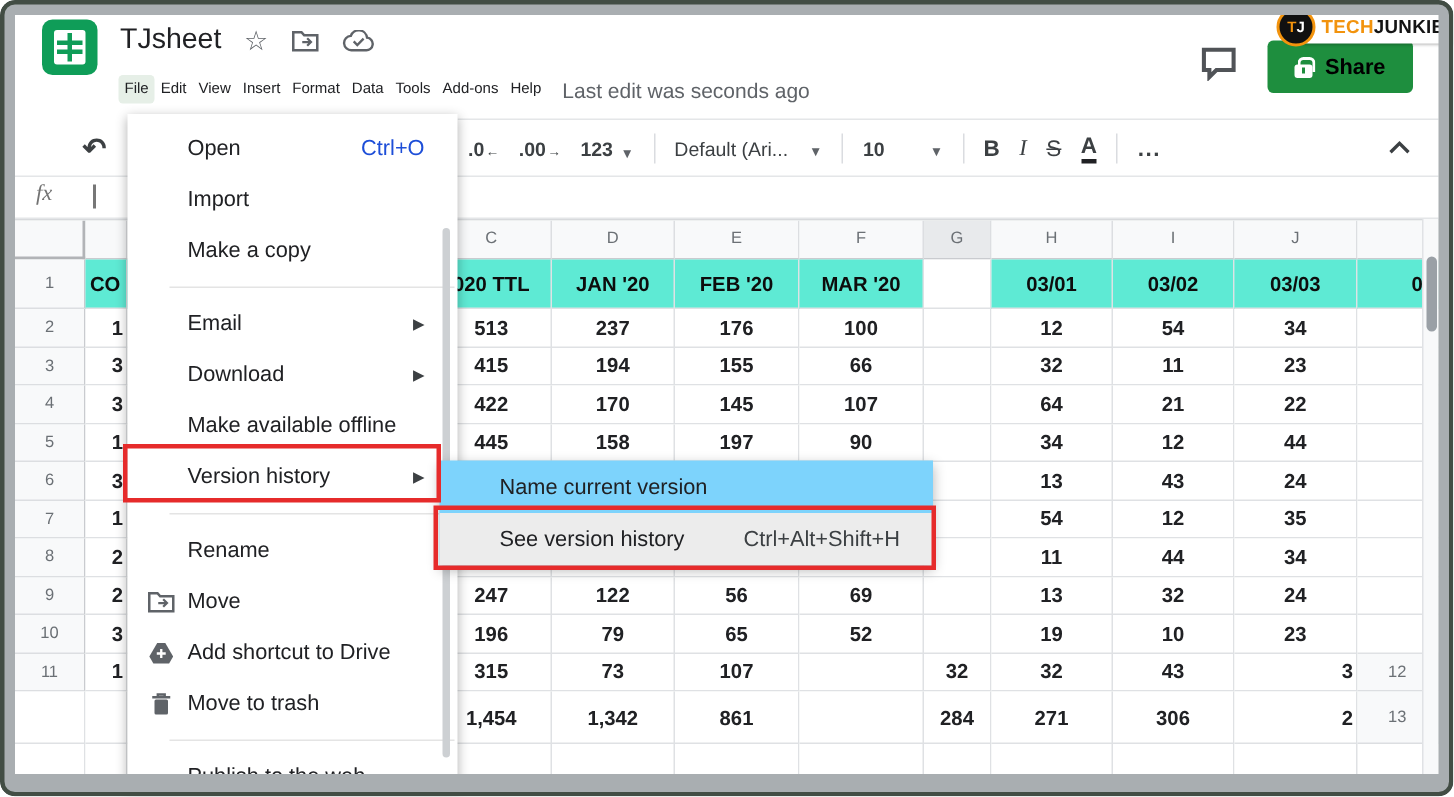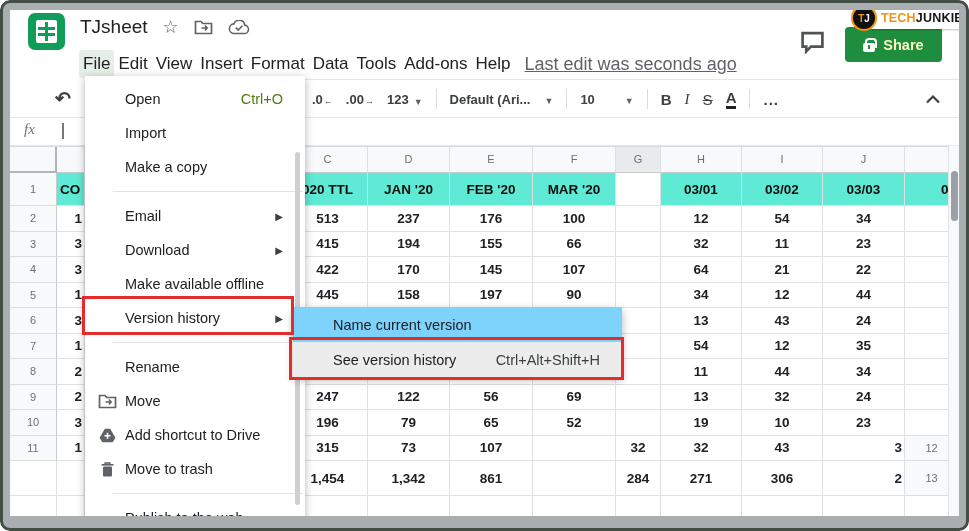--- a/index.html
+++ b/index.html
@@ -13,27 +13,27 @@
   .logo { position:absolute; left:28px; top:13px; width:37px; height:37px; background:#0f9d58; border-radius:7px; z-index:2; }
   .logo .sheet { position:absolute; left:8px; top:7px; width:21px; height:23px; background:#fff; border-radius:2px; }
   .logo .sheet i { position:absolute; background:#0f9d58; display:block; }
   .logo .sheet i.v { left:9px; top:2px; width:3px; height:19px; }
   .logo .sheet i.h1 { left:2px; top:7px; width:17px; height:3px; }
   .logo .sheet i.h2 { left:2px; top:13px; width:17px; height:3px; }
   .title-row { position:absolute; left:80px; top:16px; display:flex; align-items:center; gap:15px; z-index:2; }
   .doc-title { font-size:19px; color:#202124; }
   .t-icon { color:#5f6368; font-size:18px; line-height:1; display:flex; align-items:center; }
   .menubar { position:absolute; left:79px; top:50px; display:flex; align-items:center; z-index:2; }
-  .mbi { font-size:17px; color:#202124; padding:4px 4px; border-radius:3px; cursor:default; }
+  .mbi { font-size:10px; color:#202124; padding:4px 4px; border-radius:3px; cursor:default; }
   .mbi.active { background:#e6efe7; }
-  .last-edit { font-size:18px; color:#5f6368; text-decoration:underline; margin-left:10px; }
+  .last-edit { font-size:14px; color:#5f6368; margin-left:10px; }
   .comment-btn { position:absolute; left:800px; top:31px; z-index:2; }
   .share-btn { position:absolute; left:845px; top:27px; width:97px; height:35px; background:#1e8e3e; border-radius:4px;
      display:flex; align-items:center; justify-content:center; gap:8px; z-index:2; }
-  .share-label { color:#fef9c3; font-size:14.5px; font-weight:700; }
+  .share-label { color:#000000; font-size:14.5px; font-weight:700; }
   .lock { position:relative; width:12px; height:9px; background:#fff; border-radius:2px; margin-top:5px; }
   .lock:before { content:""; position:absolute; left:2px; top:-5px; width:8px; height:8px; border:2px solid #fff;
      border-bottom:none; border-radius:4px 4px 0 0; }
   .lock:after { content:""; position:absolute; left:5px; top:2.5px; width:2px; height:4px; background:#1e8e3e; }
   .badge { position:absolute; left:851px; top:6px; height:24px; display:flex; align-items:center; z-index:3; }
   .badge .pill { background:#fff; border-radius:12px 0 0 12px; height:22px; display:flex; align-items:center;
      padding:0 6px 0 20px; margin-left:-16px; box-shadow:0 1px 2px rgba(0,0,0,.25); }
   .badge .circle { width:26px; height:26px; border-radius:50%; background:#101010; border:2px solid #f2930d; color:#f2930d;
      font-size:10px; font-weight:700; display:flex; align-items:center; justify-content:center; z-index:1; }
   .badge .circle .j { color:#fff; }
@@ -41,21 +41,21 @@
   .badge .junkie { color:#141414; font-weight:700; font-size:12.5px; letter-spacing:.2px; }
 
   
   .hline { position:absolute; height:1px; background:#e4e6e8; z-index:1; }
   .undo { position:absolute; left:55px; top:87px; font-size:19px; font-weight:700; color:#3c4043; z-index:2; }
   .toolbar { position:absolute; left:312px; top:82px; height:34px; display:flex; align-items:center; gap:13px; z-index:2; }
   .tbtn { font-size:13px; color:#3c4043; font-weight:700; display:flex; align-items:flex-end; }
   .tbtn .sub { font-size:9px; margin-left:1px; padding-bottom:1px; }
   .caret { font-size:9px; color:#5f6368; margin-left:5px; }
   .tdiv { width:1px; height:20px; background:#dadce0; }
-  .fontname { font-size:13px; color:#3c4043; font-weight:700; }
+  .fontname { font-size:13px; color:#3c4043; font-weight:400; }
   .fsize { font-size:13px; color:#3c4043; font-weight:700; }
   .fmt { font-size:15px; color:#3c4043; }
   .fmt.b { font-weight:700; }
   .fmt.i { font-style:italic; font-family:"Liberation Serif", serif; }
   .fmt.s { text-decoration:line-through; }
   .fmt.a { font-weight:700; border-bottom:3px solid #202124; line-height:1; padding-bottom:1px; }
   .more-dots { font-size:15px; font-weight:700; color:#3c4043; letter-spacing:1px; }
   .collapse { position:absolute; left:925px; top:90px; z-index:2; }
 
   
@@ -86,21 +86,21 @@
   .vscroll { position:absolute; left:948px; top:146px; width:11px; height:371px; background:#f8f9fa;
      border-left:1px solid #e0e2e5; z-index:2; }
   .vscroll .thumb { position:absolute; left:1.5px; top:25px; width:7px; height:50px; background:#9aa0a6; border-radius:4px; }
 
   
   .file-menu { position:absolute; left:85px; top:76px; width:220px; height:455px; background:#fff; z-index:10;
      box-shadow:0 2px 8px rgba(0,0,0,.3); border-radius:0 0 3px 3px; padding-top:6px; overflow:hidden; }
   .fm-item { height:34px; display:flex; align-items:center; padding:0 22px 0 40px; font-size:14.5px; color:#202124;
      position:relative; cursor:default; }
   .fm-icon { position:absolute; left:11px; width:22px; display:flex; justify-content:center; align-items:center; }
-  .fm-sc { margin-left:auto; color:#4d7c0f; }
+  .fm-sc { margin-left:auto; color:#1d4ed8; }
   .fm-ar { margin-left:auto; color:#3c4043; font-size:10px; }
   .fm-div { height:1px; background:#e4e4e4; margin:7px 2px 7px 28px; }
   .menu-scrollbar { position:absolute; right:5px; top:76px; width:5px; height:353px; background:#cdd0d3; border-radius:3px; }
 
   
   .submenu { position:absolute; left:293px; top:307px; width:329px; height:70px; background:#7dd3fc; z-index:12;
      box-shadow:0 3px 8px rgba(0,0,0,.3); }
   .sm-item { height:35px; display:flex; align-items:center; padding:0 22px 0 40px; font-size:14.5px; color:#202124; }
   .sm-item.hl { background:#ececec; }
   .sm-sc { margin-left:auto; color:#3c4043; }

